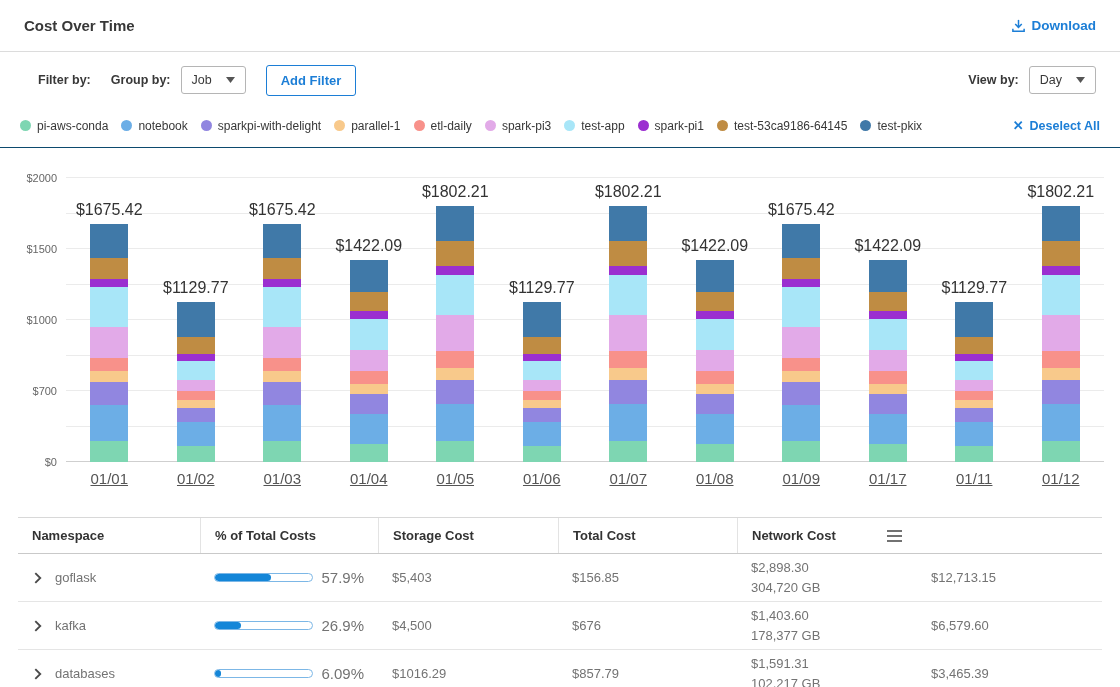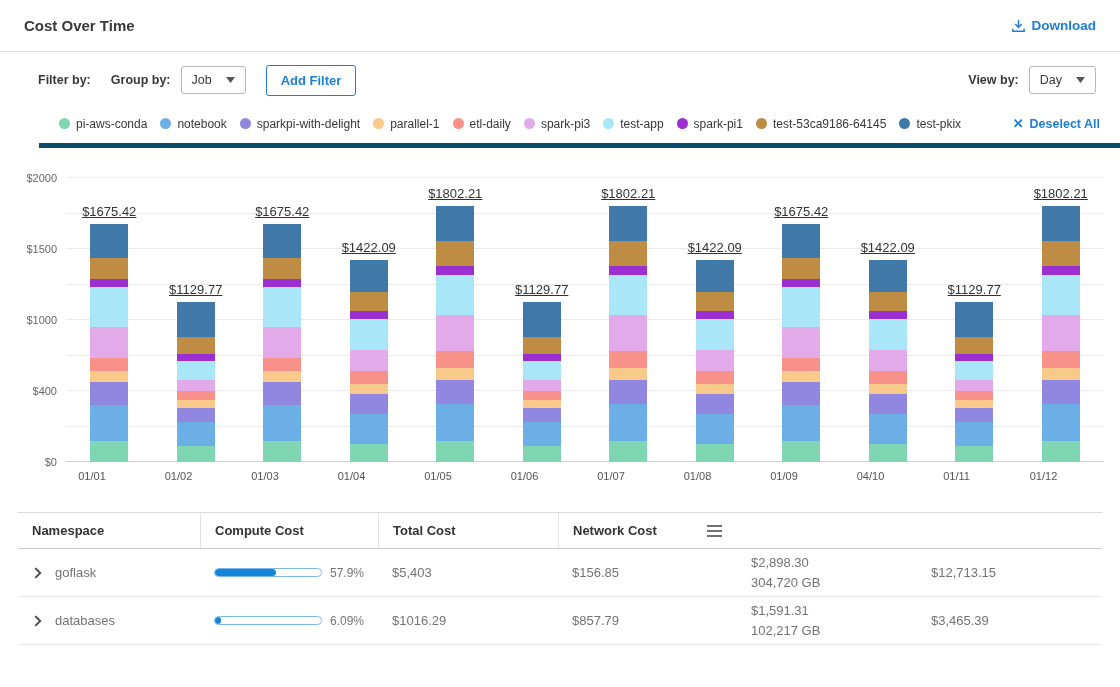--- a/index.html
+++ b/index.html
@@ -25,59 +25,59 @@
     color:#383838; cursor:pointer; background:#fff; white-space:nowrap; }
   .select .caret { display:flex; }
   .date-select { min-width:148px; }
   .add-filter { border:1px solid #1c7ed6; color:#1c7ed6; background:#fff; font-weight:bold;
     font-size:13px; padding:7px 14px; border-radius:3px; cursor:pointer; margin-left:10px;
     font-family:inherit; }
   .spacer { flex:1; }
 
   
   .legend-row { display:flex; align-items:center; justify-content:space-between;
-    padding:0 20px; height:44px; border-bottom:5px solid #0c4a6e; white-space:nowrap;margin-left:39px; }
+    padding:0 20px; height:44px; border-bottom:1px solid #0c4a6e; white-space:nowrap; }
   #legend-items { display:flex; gap:13px; align-items:center; }
   .legend-item { display:flex; align-items:center; gap:6px; font-size:12px; color:#383838; cursor:pointer; }
   .dot { width:11px; height:11px; border-radius:50%; flex:0 0 auto; }
   .deselect { display:flex; gap:6px; align-items:center; color:#1c7ed6; font-size:12.5px;
     font-weight:bold; cursor:pointer; margin-left:10px; }
   .deselect .x { font-size:13px; font-weight:bold; }
 
   
   .chart { position:relative; margin:30px 16px 0 22px; }
   .plot { position:relative; height:284px; margin-left:44px; }
   .gridline { position:absolute; left:0; right:0; height:1px; background:#ebebeb; }
   .gridline.zero { background:#cfcfcf; }
   .ylab { position:absolute; right:calc(100% + 9px); transform:translateY(50%);
     font-size:11px; color:#666; white-space:nowrap;margin-top:12px; }
   .bars { position:absolute; left:0; right:0; top:0; bottom:0;
     display:flex; justify-content:space-around; align-items:flex-end; }
   .bar-col { display:flex; flex-direction:column; align-items:center; width:62px; }
-  .bar-total { font-size:13px; color:#333; margin-bottom:5px; white-space:nowrap;text-decoration:underline; }
+  .bar-total { font-size:16px; color:#333; margin-bottom:5px; white-space:nowrap; }
   .bar { width:38px; display:flex; flex-direction:column-reverse; }
   .seg { width:100%; }
   .x-labels { display:flex; justify-content:space-around; margin-left:44px; margin-top:8px; }
-  .x-label { width:62px; text-align:left; font-size:11px; color:#555; }
+  .x-label { width:62px; text-align:center; font-size:15px; color:#555;text-decoration:underline; }
 
   
   .cost-table { margin:30px 18px 0 18px; border-top:1px solid #d8d8d8; }
   .trow { display:grid; grid-template-columns:182px 178px 180px 179px 180px 1fr; align-items:center; }
   .thead { border-bottom:1px solid #c9c9c9; height:36px; font-weight:bold; font-size:13px; color:#333; }
   .th { display:flex; align-items:center; justify-content:space-between; padding:0 14px; height:100%; }
   .th + .th { border-left:1px solid #e3e3e3; }
   .tr { height:48px; border-bottom:1px solid #e5e5e5; font-size:13px; color:#737373; }
   .td { padding:0 14px; }
   .ns-cell { display:flex; align-items:center; gap:12px; }
   .chev { display:flex; align-items:center; cursor:pointer; }
   .pct-cell { display:flex; align-items:center; gap:8px; }
   .track { display:inline-block; width:118px; height:9px; border:1px solid #7cb7e6;
     border-radius:6px; position:relative; overflow:hidden; background:#fff; }
   .fill { position:absolute; left:0; top:0; bottom:0; background:#1486d8; border-radius:6px; }
-  .pct-label { font-size:12px; }
+  .pct-label { font-size:15px; }
   .net-cell { line-height:1.5; }
   .menu-btn { display:flex; align-items:center; cursor:pointer; }
 </style>
 </head>
 <body>
 
 <div class="header">
   <div class="title">Cost Over Time</div>
   <a class="download">
     <span style="display:flex;">
@@ -169,21 +169,21 @@
       <div class="gridline zero" style="bottom: 0px;"></div>
       <div class="gridline" style="bottom: 35.5px;"></div>
       <div class="gridline" style="bottom: 71px;"></div>
       <div class="gridline" style="bottom: 106.5px;"></div>
       <div class="gridline" style="bottom: 142px;"></div>
       <div class="gridline" style="bottom: 177.5px;"></div>
       <div class="gridline" style="bottom: 213px;"></div>
       <div class="gridline" style="bottom: 248.5px;"></div>
       <div class="gridline" style="bottom: 284px;"></div>
       <div class="ylab" style="bottom: 0px;">$0</div>
-      <div class="ylab" style="bottom: 71px;">$400</div>
+      <div class="ylab" style="bottom: 71px;">$700</div>
       <div class="ylab" style="bottom: 142px;">$1000</div>
       <div class="ylab" style="bottom: 213px;">$1500</div>
       <div class="ylab" style="bottom: 284px;">$2000</div>
       <div class="bars">
         <div class="bar-col">
           <div class="bar-total">$1675.42</div>
           <div class="bar">
             <div class="seg" style="height: 21.3px; background: rgb(126, 214, 178);"></div>
             <div class="seg" style="height: 35.5px; background: rgb(108, 174, 230);"></div>
             <div class="seg" style="height: 22.72px; background: rgb(145, 134, 224);"></div>
@@ -366,33 +366,36 @@
   <div class="x-labels" id="x-labels">
       <div class="x-label">01/01</div>
       <div class="x-label">01/02</div>
       <div class="x-label">01/03</div>
       <div class="x-label">01/04</div>
       <div class="x-label">01/05</div>
       <div class="x-label">01/06</div>
       <div class="x-label">01/07</div>
       <div class="x-label">01/08</div>
       <div class="x-label">01/09</div>
-      <div class="x-label">04/10</div>
+      <div class="x-label">01/17</div>
       <div class="x-label">01/11</div>
       <div class="x-label">01/12</div>
     </div>
 </div>
 
 <div class="cost-table">
   <div class="trow thead" id="table-head">
       <div class="th">
         <span class="th-label">Namespace</span>
       </div>
       <div class="th">
-        <span class="th-label">Compute Cost</span>
+        <span class="th-label">% of Total Costs</span>
+      </div>
+      <div class="th">
+        <span class="th-label">Storage Cost</span>
       </div>
       <div class="th">
         <span class="th-label">Total Cost</span>
       </div>
       <div class="th">
         <span class="th-label">Network Cost</span>
         <span class="menu-btn">
           <svg width="17" height="14" viewBox="0 0 17 14">
             <path d="M1 2h15M1 7h15M1 12h15" stroke="#444" stroke-width="1.7" fill="none"></path>
           </svg>
@@ -423,20 +426,43 @@
         </div>
         <div class="td">$12,713.15</div>
       </div>
       <div class="trow tr">
         <div class="td ns-cell">
           <span class="chev">
             <svg width="11" height="12" viewBox="0 0 10 10">
               <path d="M3 0.5l4.5 4.5L3 9.5" fill="none" stroke="#4a4a4a" stroke-width="1.7"></path>
             </svg>
           </span>
+          <span class="ns-name">kafka</span>
+        </div>
+        <div class="td pct-cell">
+          <span class="track">
+            <span class="fill" style="width: 26.9%;"></span>
+          </span>
+          <span class="pct-label">26.9%</span>
+        </div>
+        <div class="td">$4,500</div>
+        <div class="td">$676</div>
+        <div class="td net-cell">
+          <div class="net-cost">$1,403.60</div>
+          <div class="net-gb">178,377 GB</div>
+        </div>
+        <div class="td">$6,579.60</div>
+      </div>
+      <div class="trow tr">
+        <div class="td ns-cell">
+          <span class="chev">
+            <svg width="11" height="12" viewBox="0 0 10 10">
+              <path d="M3 0.5l4.5 4.5L3 9.5" fill="none" stroke="#4a4a4a" stroke-width="1.7"></path>
+            </svg>
+          </span>
           <span class="ns-name">databases</span>
         </div>
         <div class="td pct-cell">
           <span class="track">
             <span class="fill" style="width: 6.09%;"></span>
           </span>
           <span class="pct-label">6.09%</span>
         </div>
         <div class="td">$1016.29</div>
         <div class="td">$857.79</div>

